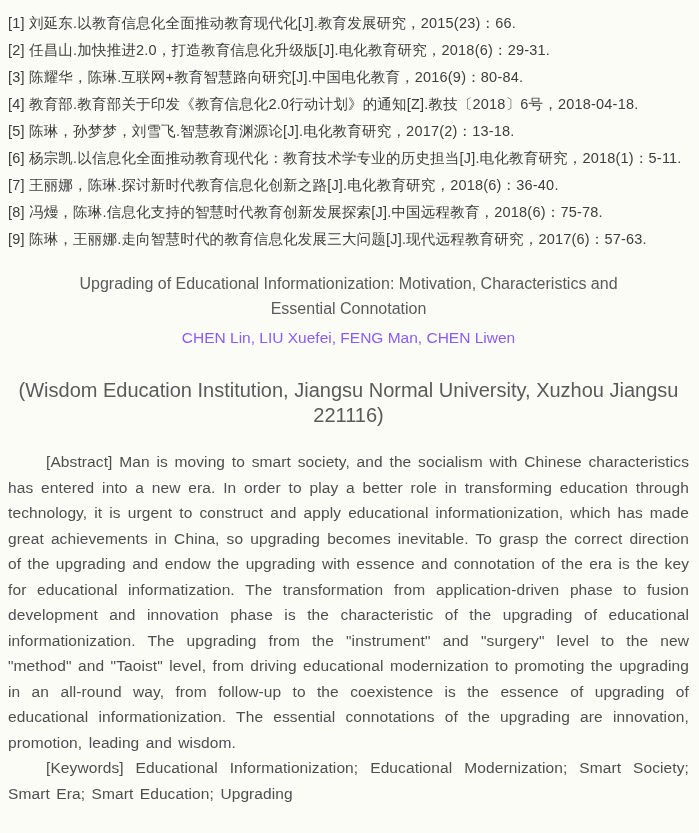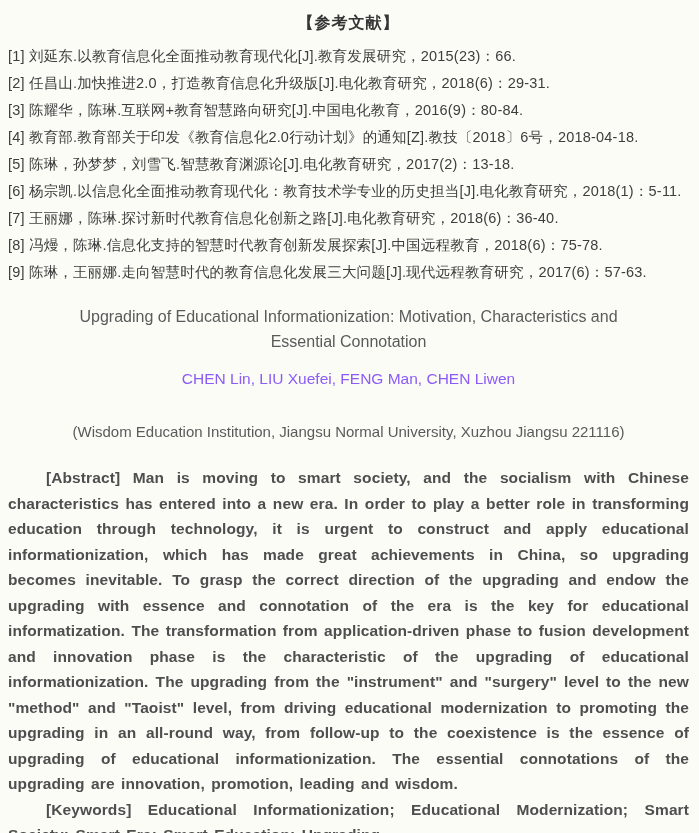--- a/index.html
+++ b/index.html
@@ -35,60 +35,58 @@
     color: #3d3d3d;
     letter-spacing: 0.2px;
     text-align: left;
   }
   .title-block {
     margin-top: 18px;
     text-align: center;
     color: #5a5a5a;
   }
   .en-title {
-    margin: 12px auto;
+    margin: 4px auto;
     max-width: 590px;
     font-size: 16px;
     line-height: 25px;
     font-weight: 400;
   }
   .authors {
     margin: 3px 0 0 0;
     font-size: 15.5px;
     line-height: 25px;
     color: #8b5cf6;
   }
   .affiliation {
     margin: 28px 0 0 0;
     text-align: center;
-    font-size: 15px;
+    font-size: 20px;
     line-height: 25px;
     color: #5a5a5a;
   }
   .abstract, .keywords {
     margin: 21px 0 0 0;
     text-align: justify;
     text-indent: 38px;
     font-size: 15.5px;
     line-height: 25.5px;
     color: #4e4e4e;
     word-spacing: 2px;
     letter-spacing: 0.1px;
-    font-weight: bold;
   }
   .keywords {
     margin-top: 0;
   }
 </style>
 </head>
 <body>
 
 <div class="page">
 
-  <div class="refs-header">【参考文献】</div>
 
   <div class="ref-list">
     <p class="ref">[1] 刘延东.以教育信息化全面推动教育现代化[J].教育发展研究，2015(23)：66.</p>
     <p class="ref">[2] 任昌山.加快推进2.0，打造教育信息化升级版[J].电化教育研究，2018(6)：29-31.</p>
     <p class="ref">[3] 陈耀华，陈琳.互联网+教育智慧路向研究[J].中国电化教育，2016(9)：80-84.</p>
     <p class="ref">[4] 教育部.教育部关于印发《教育信息化2.0行动计划》的通知[Z].教技〔2018〕6号，2018-04-18.</p>
     <p class="ref">[5] 陈琳，孙梦梦，刘雪飞.智慧教育渊源论[J].电化教育研究，2017(2)：13-18.</p>
     <p class="ref">[6] 杨宗凯.以信息化全面推动教育现代化：教育技术学专业的历史担当[J].电化教育研究，2018(1)：5-11.</p>
     <p class="ref">[7] 王丽娜，陈琳.探讨新时代教育信息化创新之路[J].电化教育研究，2018(6)：36-40.</p>
     <p class="ref">[8] 冯熳，陈琳.信息化支持的智慧时代教育创新发展探索[J].中国远程教育，2018(6)：75-78.</p>

